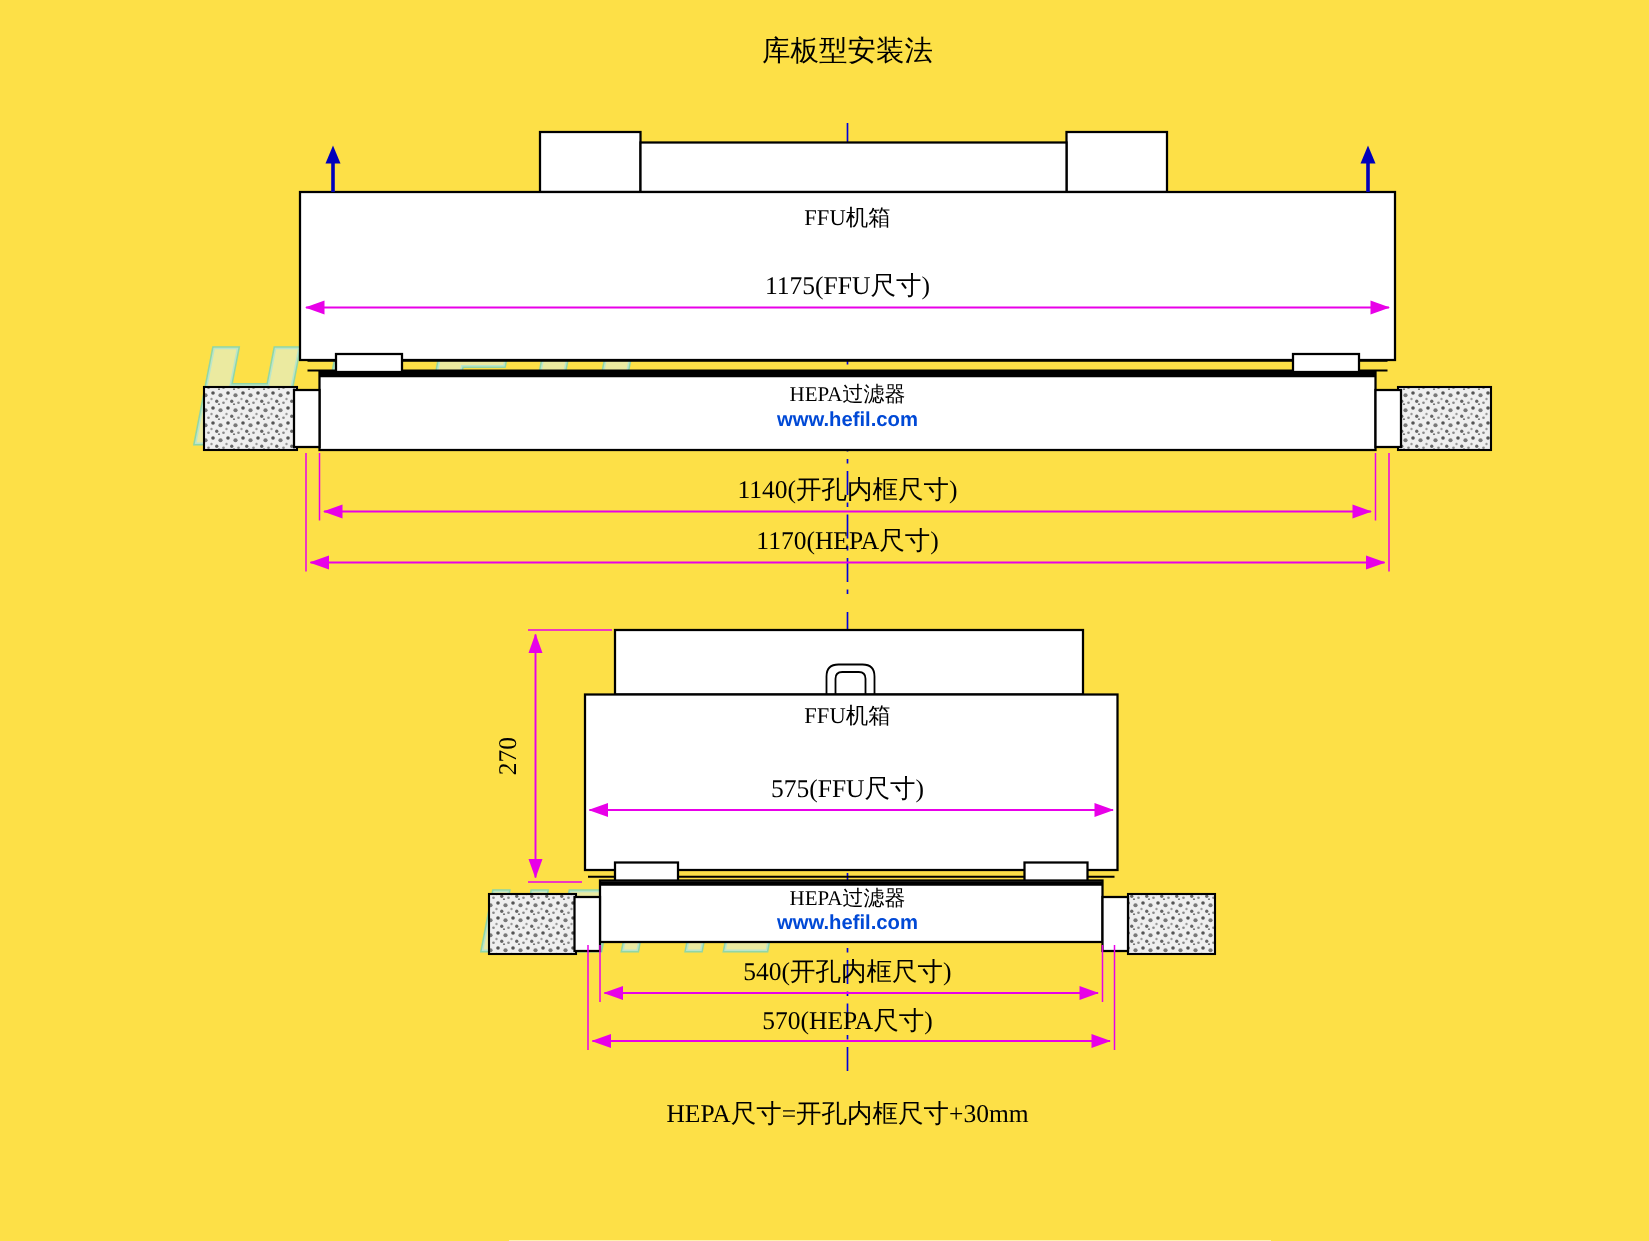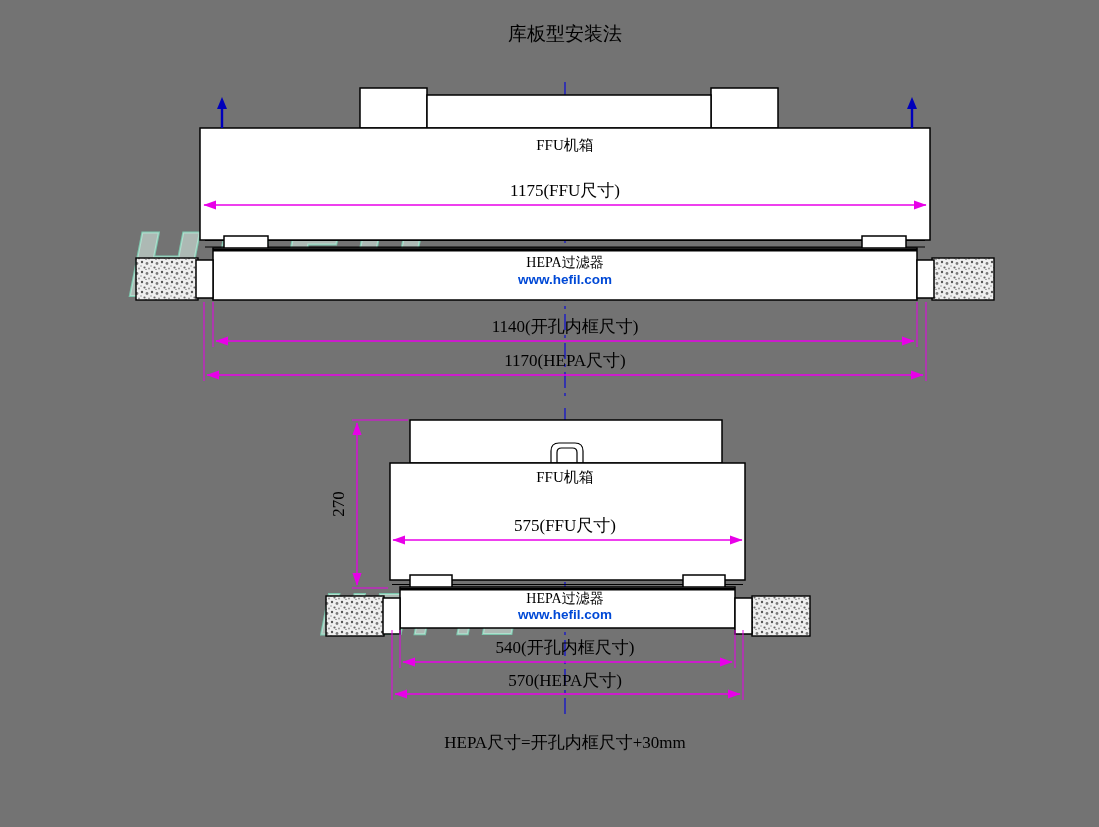--- a/index.html
+++ b/index.html
@@ -4,21 +4,21 @@
 <style>
   :root{
     --dimension:#e800e8;
     --centerline:#0000dd;
     --arrow-blue:#0000bb;
     --url-blue:#0049d6;
     --watermark-stroke:#7ed3b6;
     --watermark-fill:#ddf3e9;
   }
   html,body{margin:0;padding:0;background:#ffffff;}
-  .stage{position:relative;width:1099px;height:827px;background:#737373;overflow:hidden;
+  .stage{position:relative;width:1099px;height:827px;background:#fde047;overflow:hidden;
          font-family:"Liberation Serif",serif;}
   svg{display:block}
   .blk{fill:#ffffff;stroke:#000;stroke-width:1.5;}
   .thin{stroke:#000;stroke-width:1.2;fill:none;}
   .heavy{stroke:#000;stroke-width:3;fill:none;}
   .pnl{stroke:#000;stroke-width:1.4;}
   .dim{stroke:var(--dimension);stroke-width:1.3;fill:none;}
   .ext{stroke:var(--dimension);stroke-width:1;fill:none;}
   .cl{stroke:var(--centerline);stroke-width:1.1;stroke-dasharray:16 5 3 5;fill:none;}
   .barrow{stroke:var(--arrow-blue);stroke-width:2.4;fill:none;}

